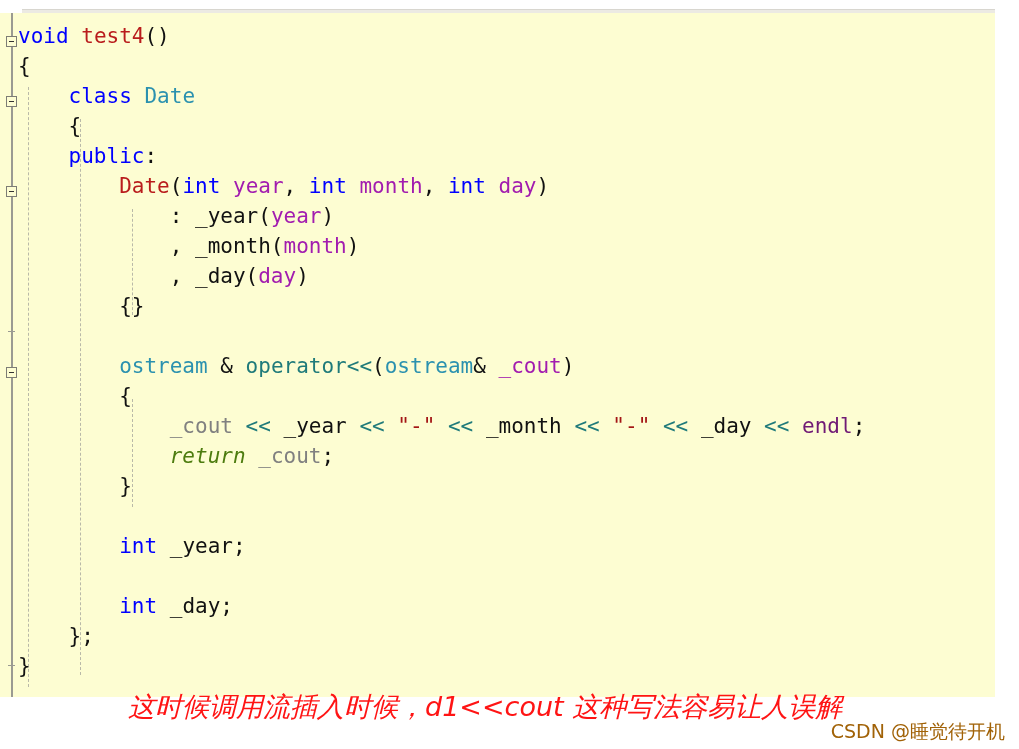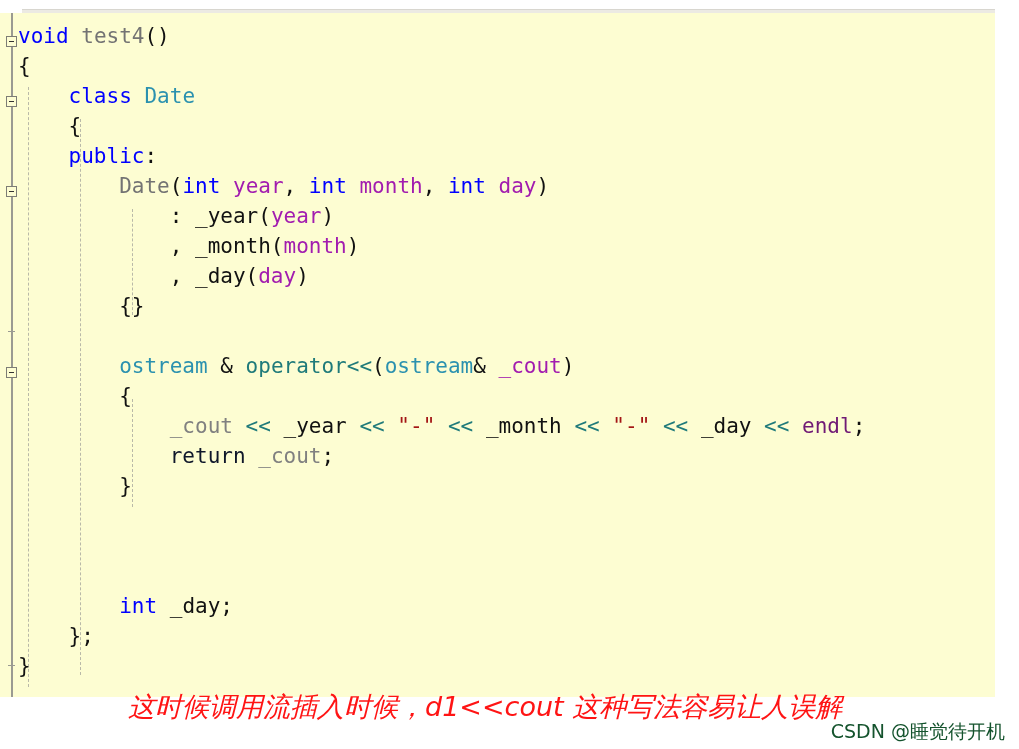--- a/index.html
+++ b/index.html
@@ -88,28 +88,28 @@
     line-height: 30px;
     white-space: pre;
     font-size: 21px;
     font-family: "DejaVu Sans Mono", "Liberation Mono", monospace;
     letter-spacing: 0px;
     color: #1b1b1b;
   }
 
   .tok-kw       { color: #0000ff; }
   .tok-type     { color: #2b91af; }
-  .tok-func     { color: #737373; }
+  .tok-func     { color: #b91c1c; }
   .tok-param    { color: #a21caf; }
   .tok-var      { color: #808080; }
   .tok-plain    { color: #111111; }
   .tok-op       { color: #1f7a7a; text-align: center; }
   .tok-string   { color: #a31515; }
   .tok-macro    { color: #701a75; }
-  .tok-ctrl     { color: #0f172a; }
+  .tok-ctrl     { color: #4d7c0f; font-style: italic; }
 
   
   #annotation {
     position: absolute;
     left: 128px;
     top: 690px;
     white-space: pre;
     font-family: "DejaVu Sans", "Liberation Sans", sans-serif;
     font-size: 27px;
     line-height: 34px;
@@ -117,21 +117,21 @@
     font-style: italic;
   }
 
   
   #watermark {
     position: absolute;
     right: 14px;
     bottom: 4px;
     font-family: "DejaVu Sans", "Liberation Sans", sans-serif;
     font-size: 19px;
-    color: #14532d;
+    color: #a16207;
     white-space: pre;
   }
 </style>
 </head>
 <body>
 
 <div id="top-white-strip"></div>
 <div id="top-gray-rule"></div>
 
 <div id="editor">
@@ -178,20 +178,21 @@
 
     <div class="code-line" style="top:368px; left:18px;"><span class="tok-plain">        {</span></div>
 
     <div class="code-line" style="top:398px; left:18px;"><span class="tok-plain">            </span><span class="tok-var">_cout</span><span class="tok-plain"> </span><span class="tok-op">&lt;&lt;</span><span class="tok-plain"> _year </span><span class="tok-op">&lt;&lt;</span><span class="tok-plain"> </span><span class="tok-string">"-"</span><span class="tok-plain"> </span><span class="tok-op">&lt;&lt;</span><span class="tok-plain"> _month </span><span class="tok-op">&lt;&lt;</span><span class="tok-plain"> </span><span class="tok-string">"-"</span><span class="tok-plain"> </span><span class="tok-op">&lt;&lt;</span><span class="tok-plain"> _day </span><span class="tok-op">&lt;&lt;</span><span class="tok-plain"> </span><span class="tok-macro">endl</span><span class="tok-plain">;</span></div>
 
     <div class="code-line" style="top:428px; left:18px;"><span class="tok-plain">            </span><span class="tok-ctrl">return</span><span class="tok-plain"> </span><span class="tok-var">_cout</span><span class="tok-plain">;</span></div>
 
     <div class="code-line" style="top:458px; left:18px;"><span class="tok-plain">        }</span></div>
 
 
+    <div class="code-line" style="top:518px; left:18px;"><span class="tok-plain">        </span><span class="tok-kw">int</span><span class="tok-plain"> _year;</span></div>
 
 
     <div class="code-line" style="top:578px; left:18px;"><span class="tok-plain">        </span><span class="tok-kw">int</span><span class="tok-plain"> _day;</span></div>
 
     <div class="code-line" style="top:608px; left:18px;"><span class="tok-plain">    };</span></div>
 
     <div class="code-line" style="top:638px; left:18px;"><span class="tok-plain">}</span></div>
 
   </div>
 </div>

